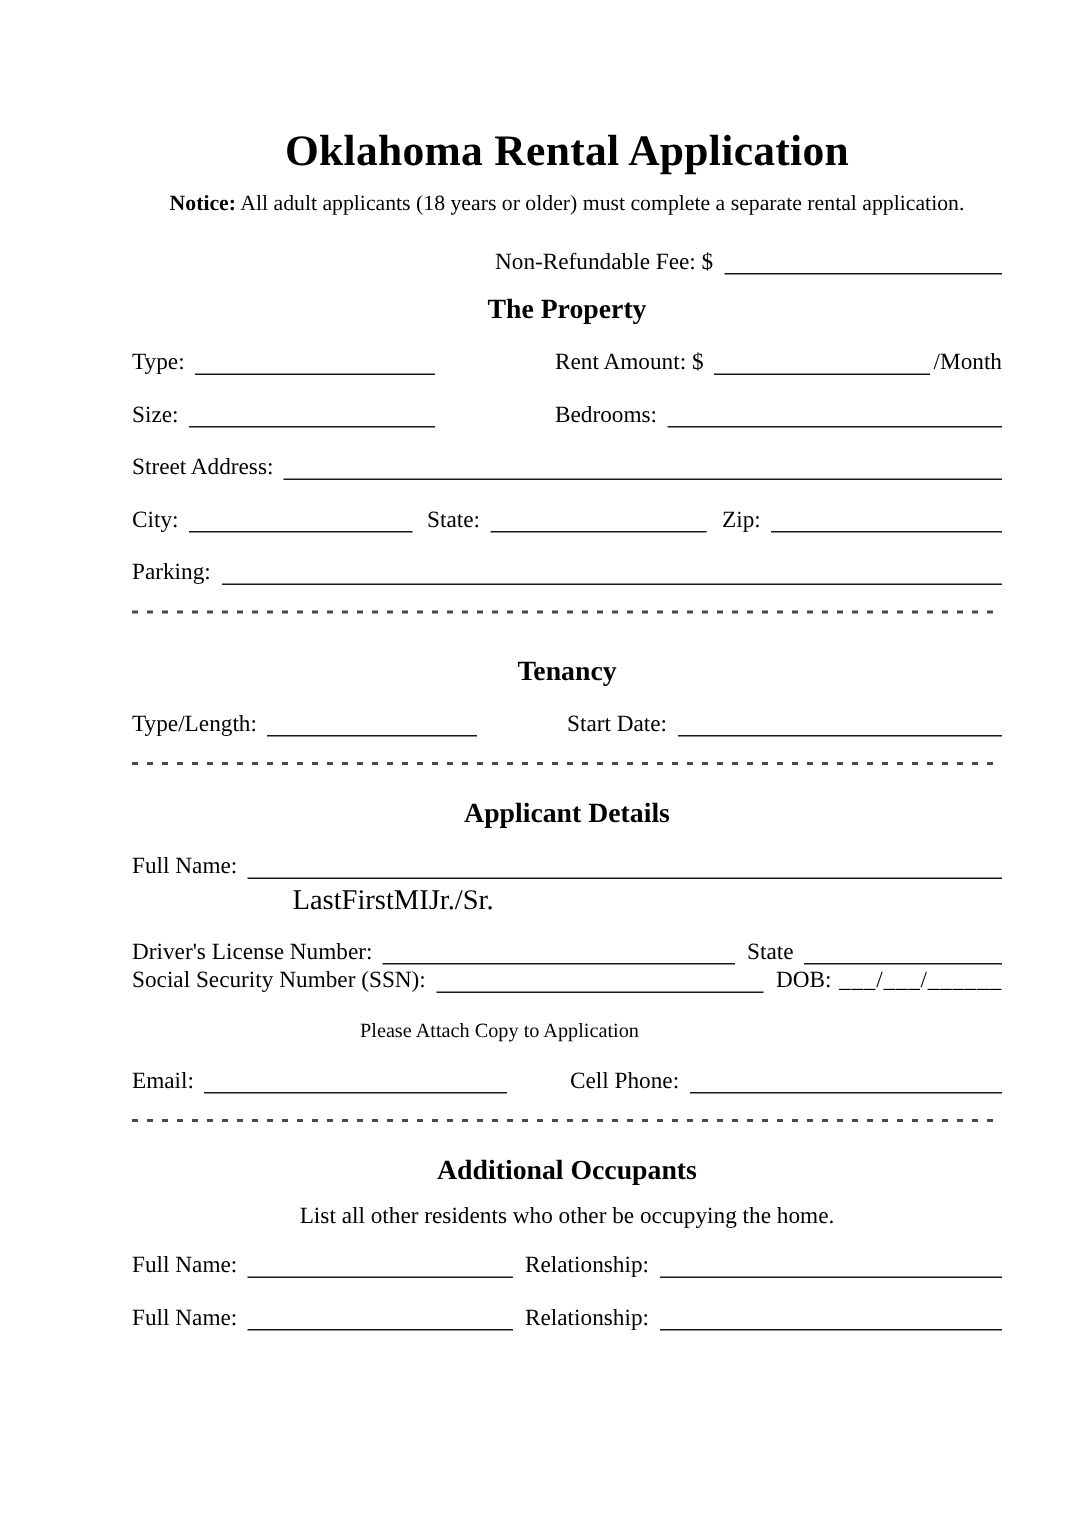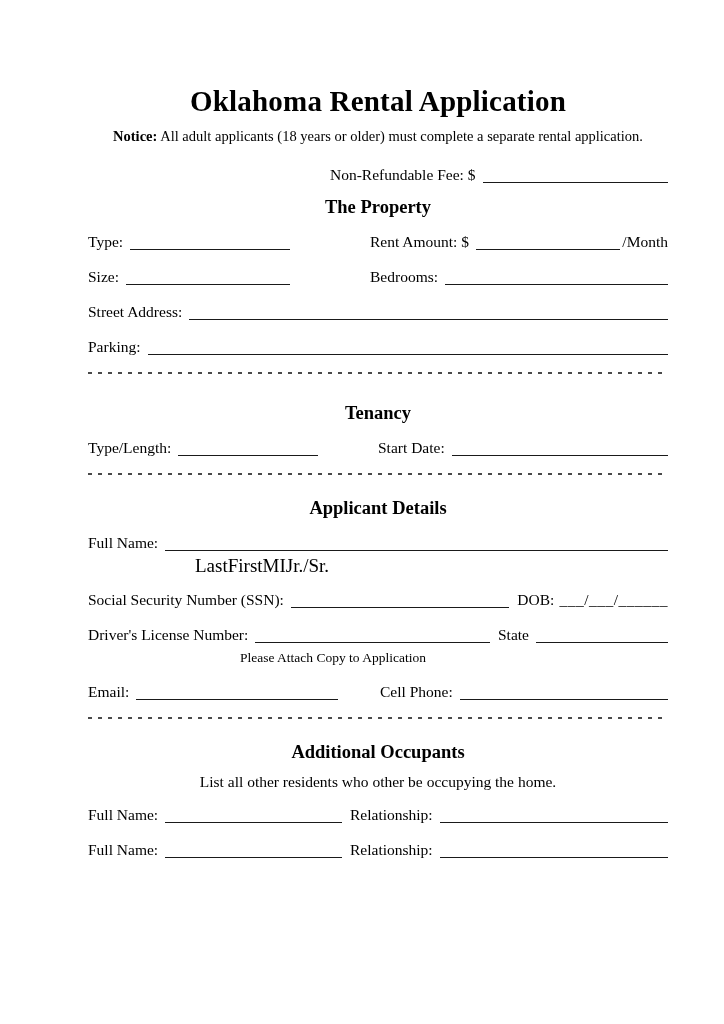--- a/index.html
+++ b/index.html
@@ -111,20 +111,36 @@
       <span class="label">Bedrooms:</span>
       <span class="bl"></span>
     </div>
   </div>
 
   <div class="row">
     <span class="label">Street Address:</span>
     <span class="bl"></span>
   </div>
 
+  <div class="row">
+    <div class="cell trio">
+      <span class="label">City:</span>
+      <span class="bl"></span>
+    </div>
+    <div class="gap10"></div>
+    <div class="cell trio">
+      <span class="label">State:</span>
+      <span class="bl"></span>
+    </div>
+    <div class="gap10"></div>
+    <div class="cell trio">
+      <span class="label">Zip:</span>
+      <span class="bl"></span>
+    </div>
+  </div>
 
   <div class="row">
     <span class="label">Parking:</span>
     <span class="bl"></span>
   </div>
 
   <div class="sep"></div>
 
   <h2 class="section-heading mt-sec">Tenancy</h2>
 
@@ -148,34 +164,34 @@
     <span class="bl"></span>
   </div>
 
   <div class="name-parts">
     <span>Last</span>
     <span>First</span>
     <span>MI</span>
     <span>Jr./Sr.</span>
   </div>
 
+  <div class="row" style="margin-bottom:0;">
+    <span class="label">Driver's License Number:</span>
+    <span class="bl"></span>
+    <span class="label" style="margin-left:8px;">State</span>
+    <span class="bl fixed" style="width:132px;"></span>
+  </div>
+
   <div class="row">
     <span class="label">Social Security Number (SSN):</span>
     <span class="bl"></span>
     <span class="label" style="margin-left:8px;">DOB:</span>
     <span class="dob-blanks">___/___/______</span>
   </div>
 
-  <div class="row" style="margin-bottom:0;">
-    <span class="label">Driver's License Number:</span>
-    <span class="bl"></span>
-    <span class="label" style="margin-left:8px;">State</span>
-    <span class="bl fixed" style="width:132px;"></span>
-  </div>
-
   <div class="attach-note">Please Attach Copy to Application</div>
 
   <div class="row">
     <div class="cell cell-l-e">
       <span class="label">Email:</span>
       <span class="bl"></span>
     </div>
     <div class="cell cell-r">
       <span class="label">Cell Phone:</span>
       <span class="bl"></span>

